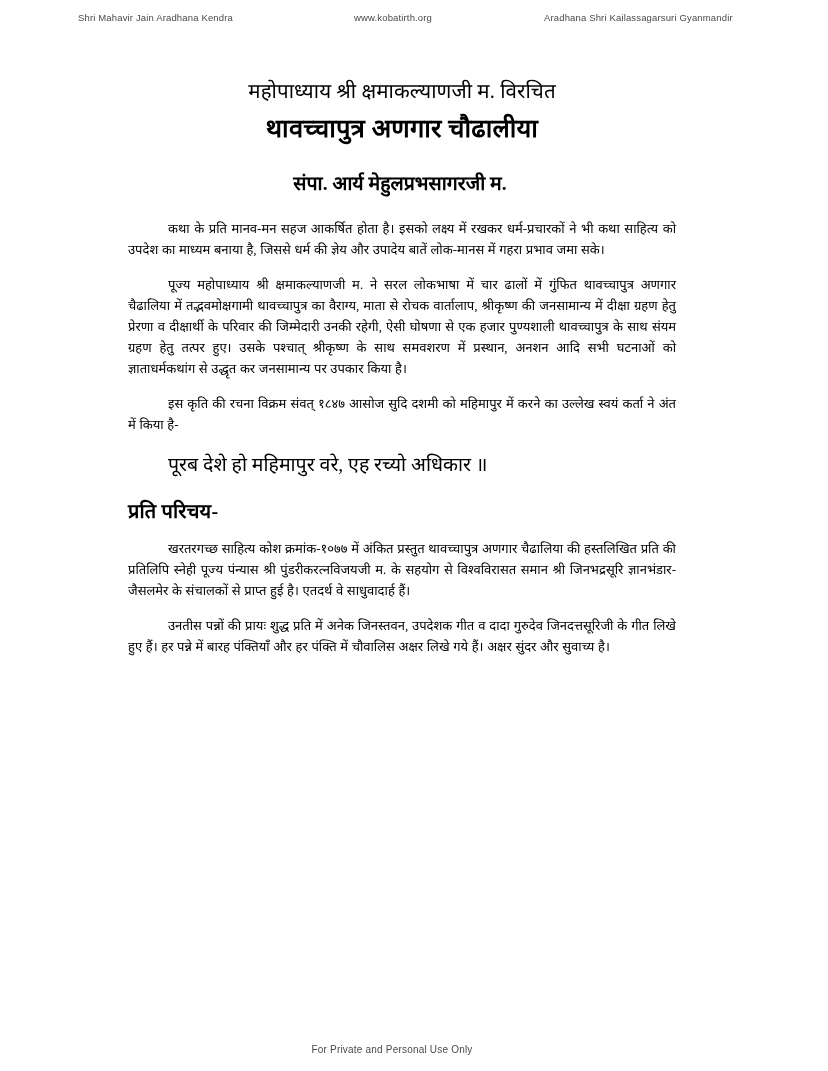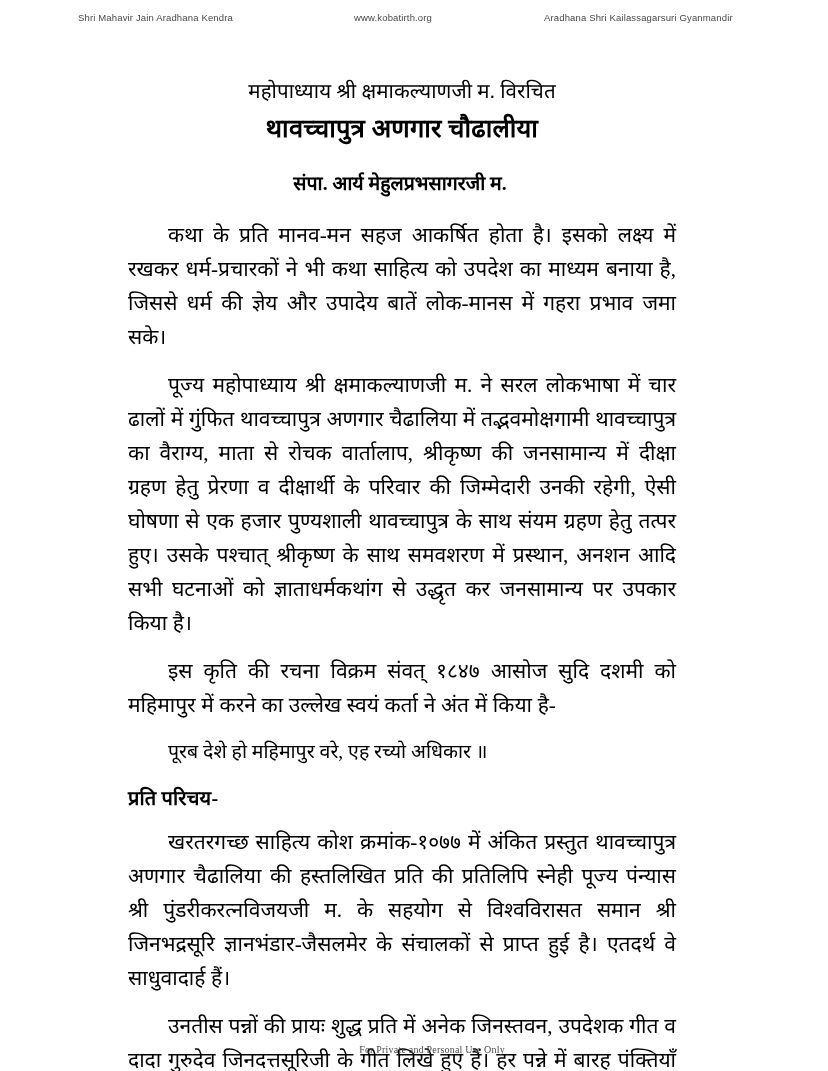--- a/index.html
+++ b/index.html
@@ -69,21 +69,21 @@
     font-size: 20px;
     font-weight: bold;
     margin: 0 0 10px 0;
     letter-spacing: 0.2px;
   }
   .section-heading.second {
     margin-top: 16px;
   }
 
   p.para {
-    font-size: 21px;
+    font-size: 13px;
     line-height: 1.62;
     text-align: justify;
     text-justify: inter-word;
     margin: 14px 0 11px 0;
     text-indent: 40px;
     word-spacing: 0.4px;
   }
   p.para.last-of-block { margin-bottom: 14px; }
 
   .verse-block {
@@ -97,25 +97,24 @@
     white-space: nowrap;
   }
 
   
   .page-footer {
     position: absolute;
     bottom: 16px;
     left: 0;
     width: 784px;
     text-align: center;
-    font-family: Liberation Serif, serif;
+    font-family: Liberation Sans, sans-serif;
     font-size: 10px;
     color: #4a4a4a;
     letter-spacing: 0.2px;
-    margin-left: 40px;
   }
 </style>
 </head>
 <body>
 
 <div class="page-header">
   <span class="hdr-left">Shri Mahavir Jain Aradhana Kendra</span>
   <span class="hdr-center">www.kobatirth.org</span>
   <span class="hdr-right">Aradhana Shri Kailassagarsuri Gyanmandir</span>
 </div>

